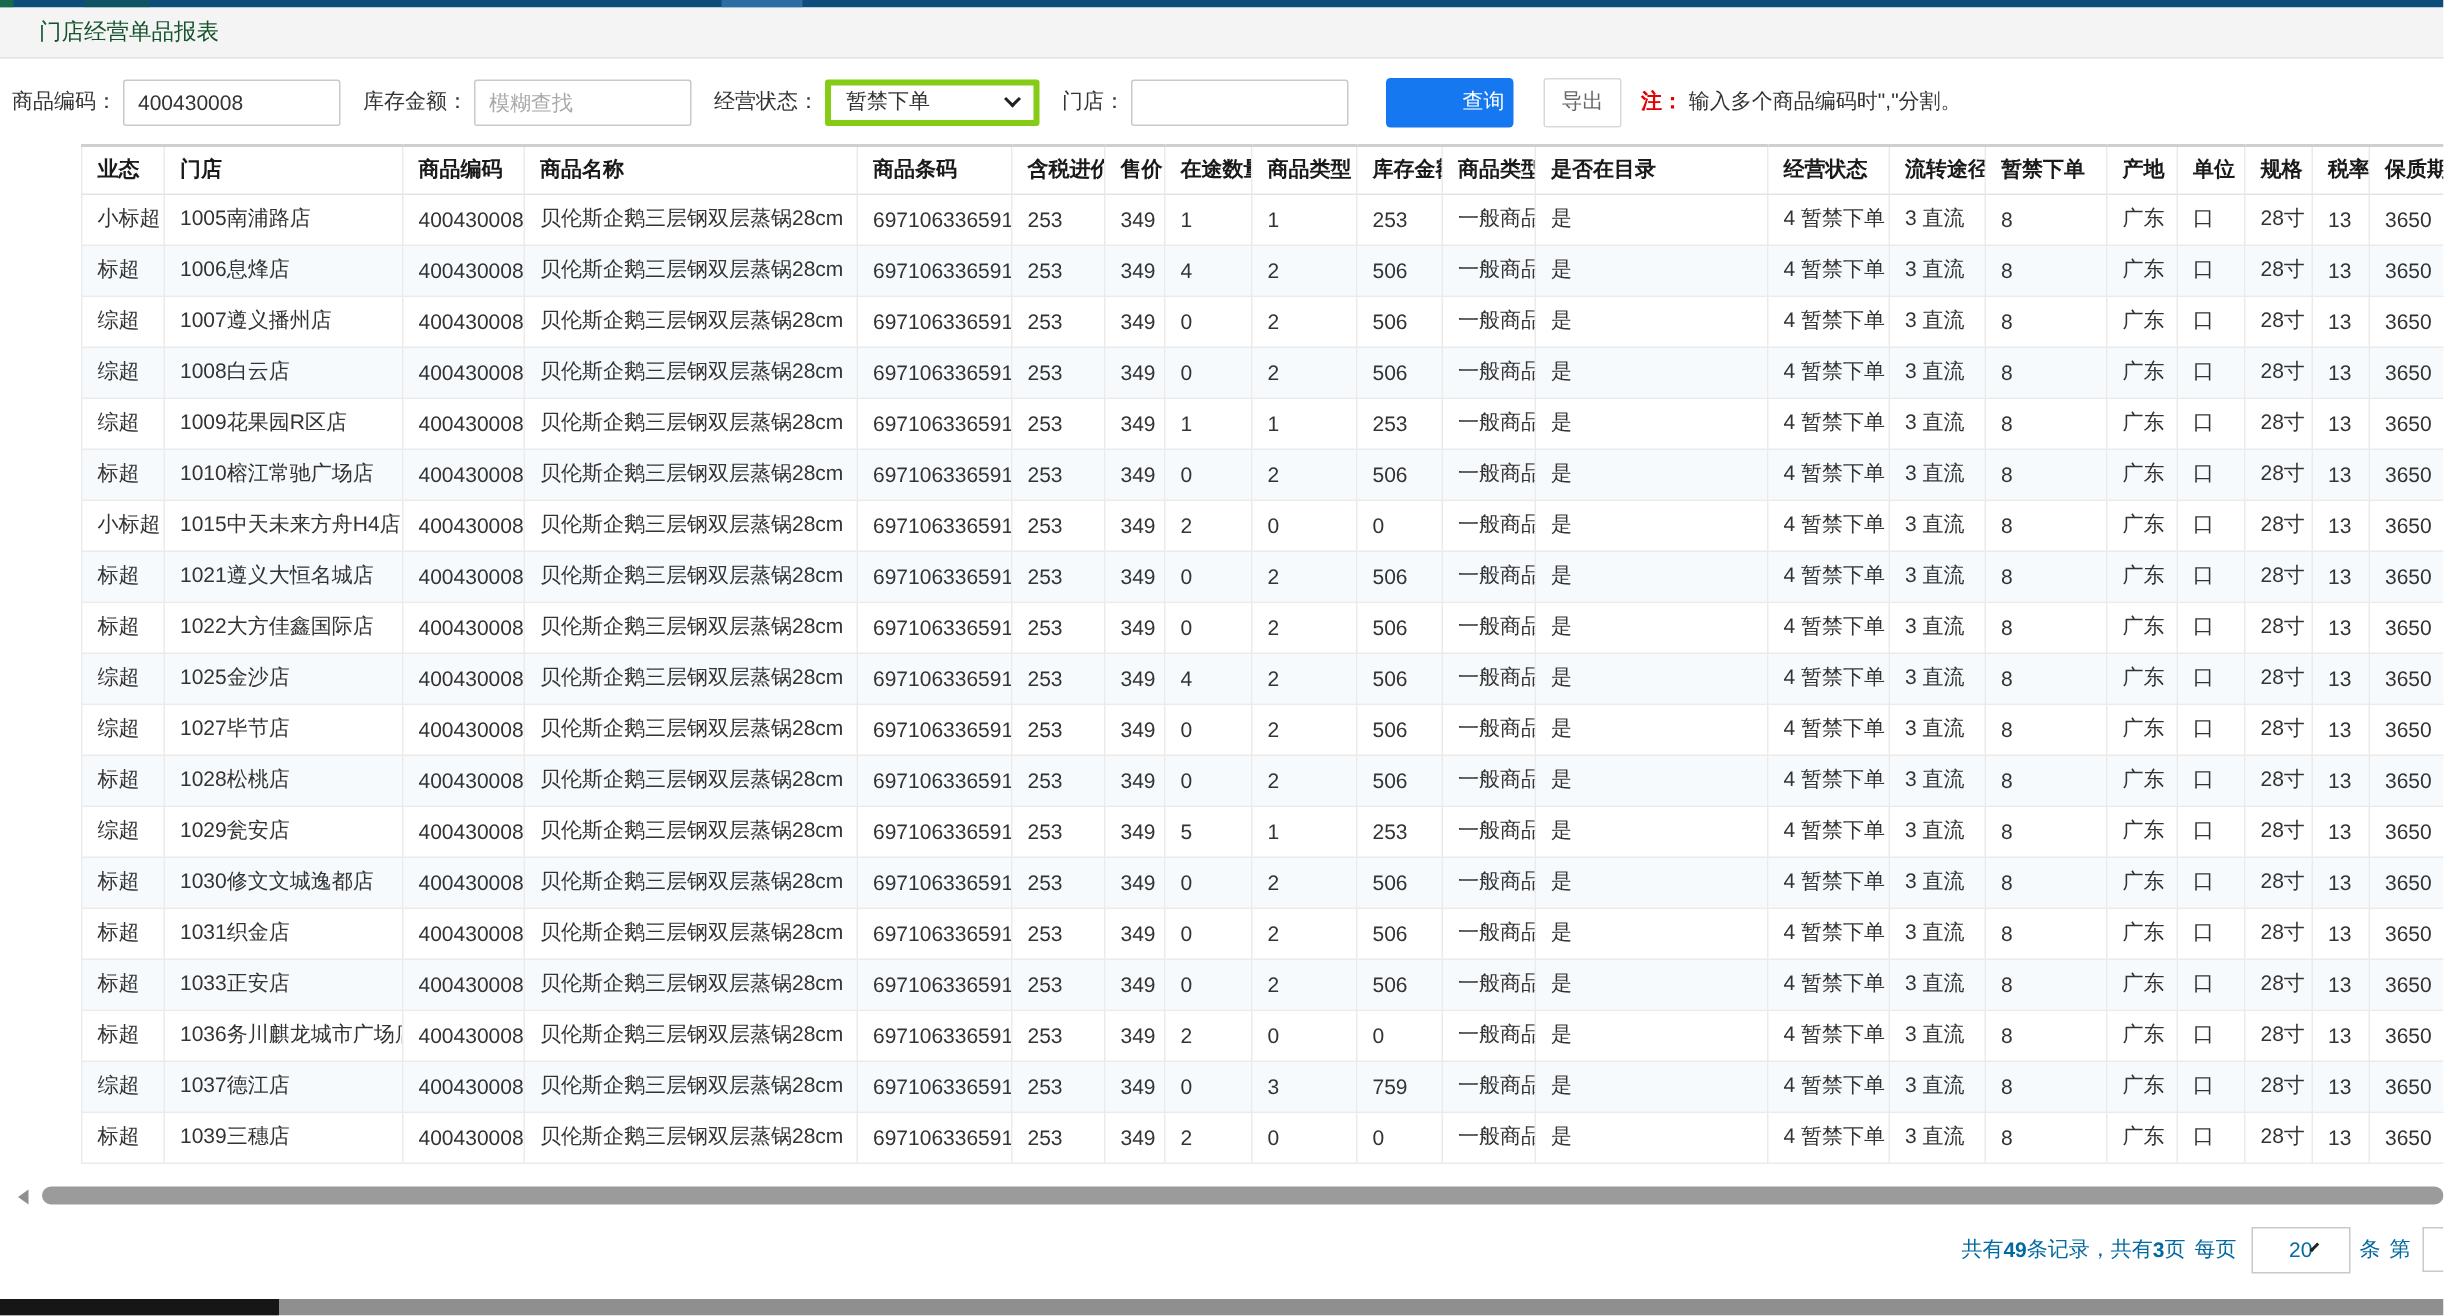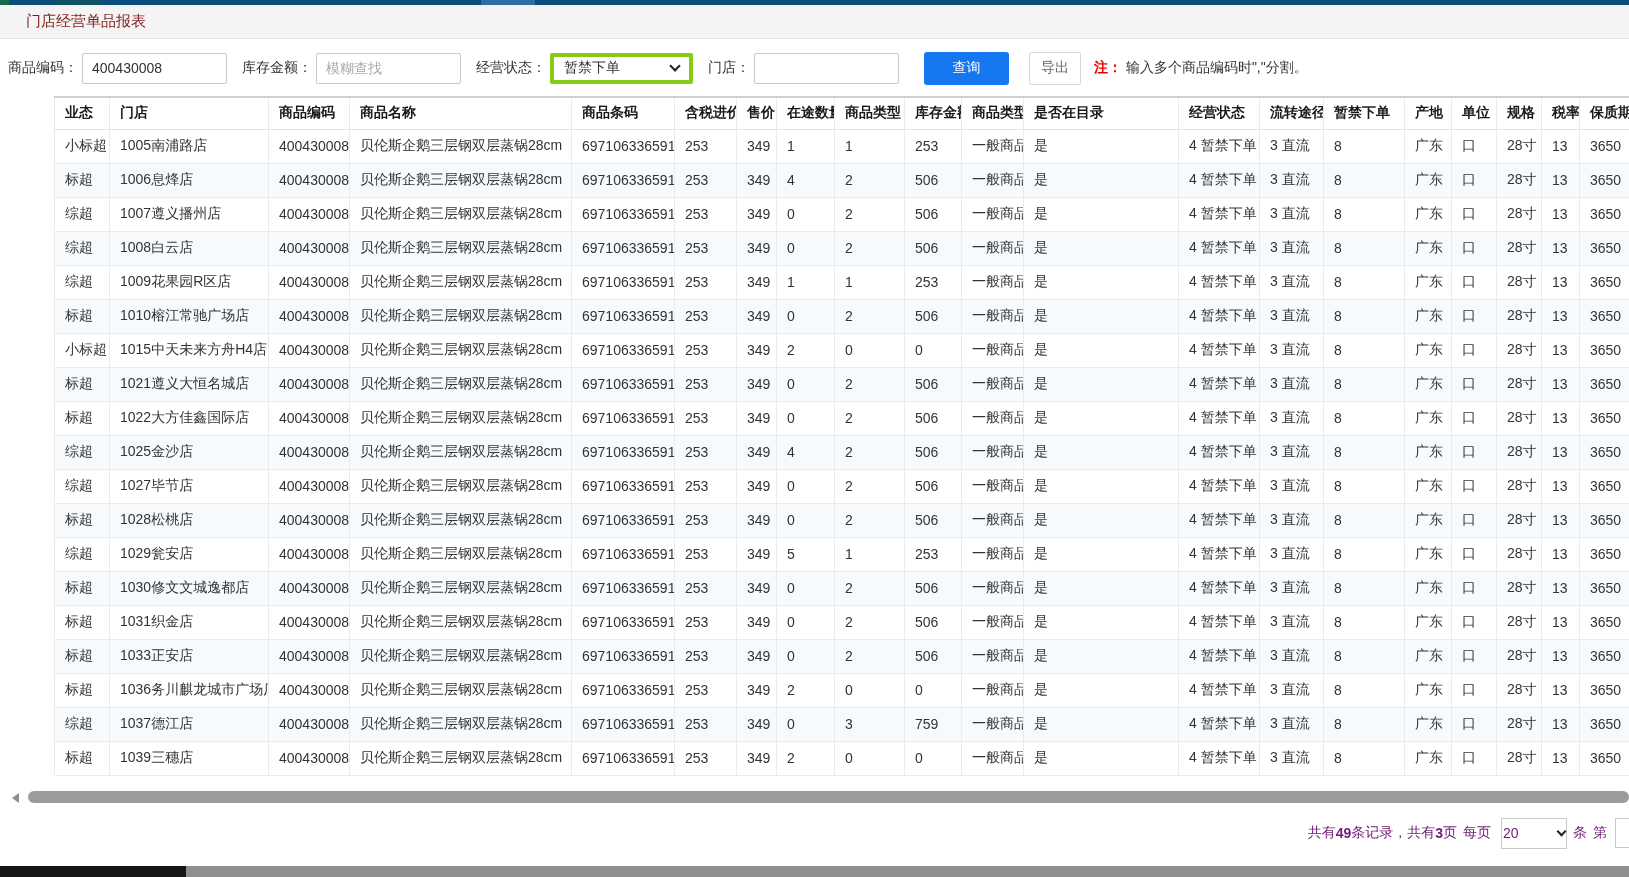--- a/index.html
+++ b/index.html
@@ -11,21 +11,21 @@
   
   .topbar { position:absolute; top:0; left:0; width:1629px; height:5px; background:#0d4d7c; }
   .topbar .seg-green { position:absolute; left:0; top:0; width:9px; height:5px; background:#176b4c; }
   .topbar .seg-green2 { position:absolute; left:56px; top:0; width:44px; height:5px; background:#14585290; }
   .topbar .seg-light { position:absolute; left:481px; top:0; width:54px; height:5px; background:#2d6da3; }
 
   
   .titlebar {
     position:absolute; top:5px; left:0; width:1629px; height:34px;
     background:#f4f4f4; border-bottom:1px solid #e3e3e3;
-    display:flex; align-items:center; padding-left:26px; font-size:15px; color:#7f1d1d;
+    display:flex; align-items:center; padding-left:26px; font-size:15px; color:#14532d;
   }
 
   
   .filterbar {
     position:absolute; top:40px; left:0; width:1629px; height:56px; background:#fff;
     display:flex; align-items:center; padding-left:8px; font-size:14px; white-space:nowrap;
   }
   .filterbar .lbl { margin-right:4px; }
   .f-input {
     height:31px; border:1px solid #c9c9c9; border-radius:2px; padding:0 9px;
@@ -35,21 +35,21 @@
   .w144 { width:145px; }
   .gap { margin-right:15px; }
   .select-box {
     width:143px; height:31px; border:4px solid #84cc16; border-radius:2px; background:#fff;
     display:flex; align-items:center; justify-content:space-between; padding:0 10px; cursor:pointer;
   }
   .chev { width:8px; height:8px; border-right:2px solid #222; border-bottom:2px solid #222;
           transform:rotate(45deg); margin-top:-4px; }
   .btn-primary {
     margin-left:25px; width:85px; height:33px; background:#1678f0; color:#fff; border:none;
-    border-radius:3px; font-size:14px; cursor:pointer; font-family:"Liberation Sans",sans-serif;
+    border-radius:3px; font-size:14px; cursor:pointer; font-family:"Liberation Sans",sans-serif;text-align:right;
   }
   .btn-plain {
     margin-left:20px; width:52px; height:33px; background:#fff; color:#666;
     border:1px solid #d9d9d9; border-radius:2px; font-size:14px; cursor:pointer;
     font-family:"Liberation Sans",sans-serif;
   }
   .note { margin-left:13px; font-size:14px; }
   .note .red { color:#e60000; font-weight:bold; }
 
   
@@ -74,27 +74,27 @@
     border-top:5px solid transparent; border-bottom:5px solid transparent; border-right:7px solid #8f8f8f;
     cursor:pointer;
   }
   .hscroll .thumb {
     position:absolute; left:28px; right:0; top:3px; height:12px; background:#9b9b9b; border-radius:7px; cursor:pointer;
   }
 
   
   .pagination {
     position:absolute; top:807px; left:0; width:1629px; height:52px;
-    display:flex; align-items:center; justify-content:flex-end; font-size:14px; color:#701a75;
+    display:flex; align-items:center; justify-content:flex-end; font-size:14px; color:#0369a1;
   }
   .pagination .b { font-weight:bold; }
   .pagination .piece { margin-left:6px; }
   .page-size-box {
     margin-left:10px; width:66px; height:31px; border:1px solid #c9c9c9; background:#fff;
-    display:flex; align-items:center; justify-content:space-between; padding:0 1px; cursor:pointer;
+    display:flex; align-items:center; justify-content:space-between; padding:0 24px; cursor:pointer;
   }
   .page-size-box .chev { width:7px; height:7px; }
   .page-input-sliver {
     margin-left:8px; width:14px; height:30px; border:1px solid #c9c9c9; border-right:none; background:#fff;
   }
 
   
   .bottombar { position:absolute; left:0; bottom:0; width:1629px; height:11px; background:#8f8f8f; }
   .bottombar .thumb { position:absolute; left:0; top:0; width:186px; height:11px; background:#161616; cursor:pointer; }
 </style>

